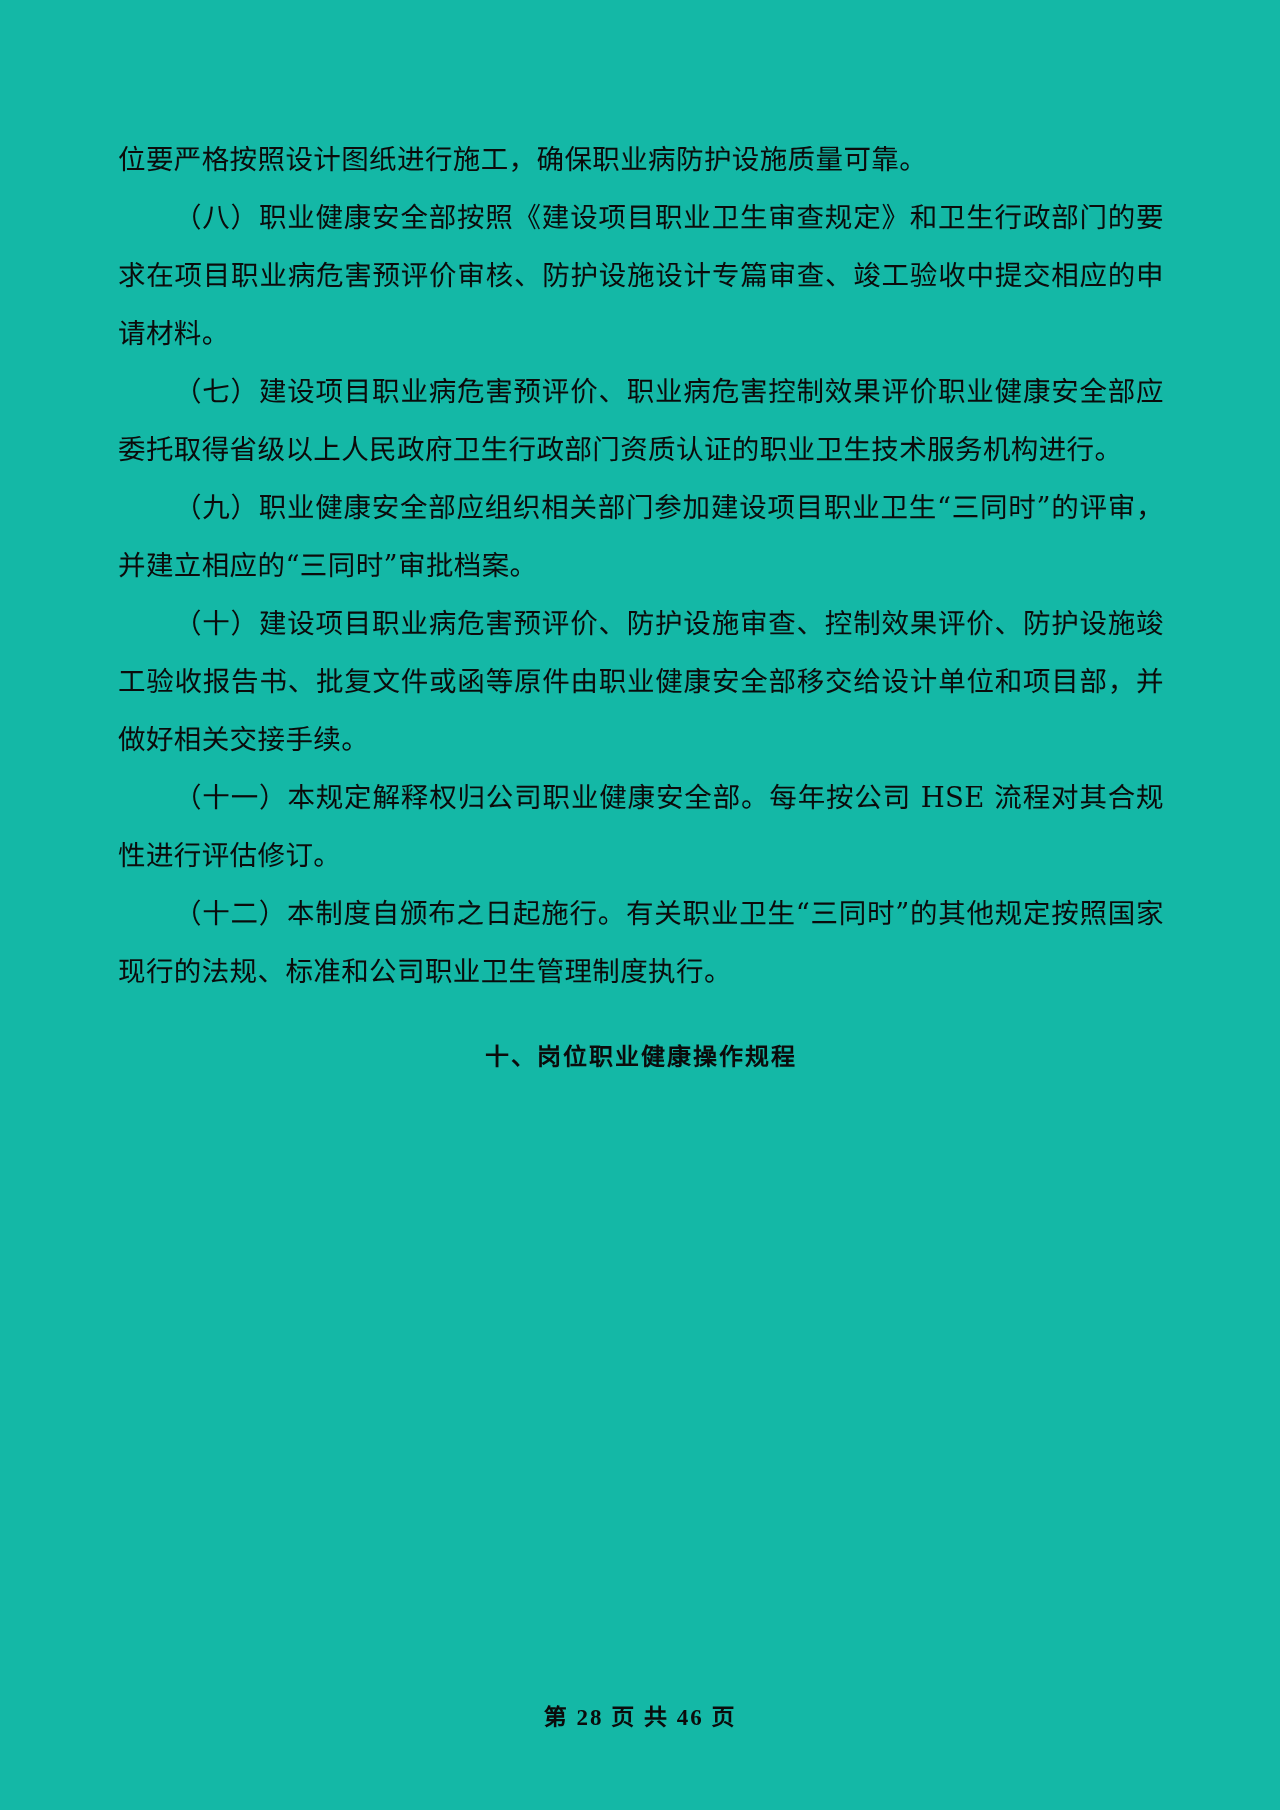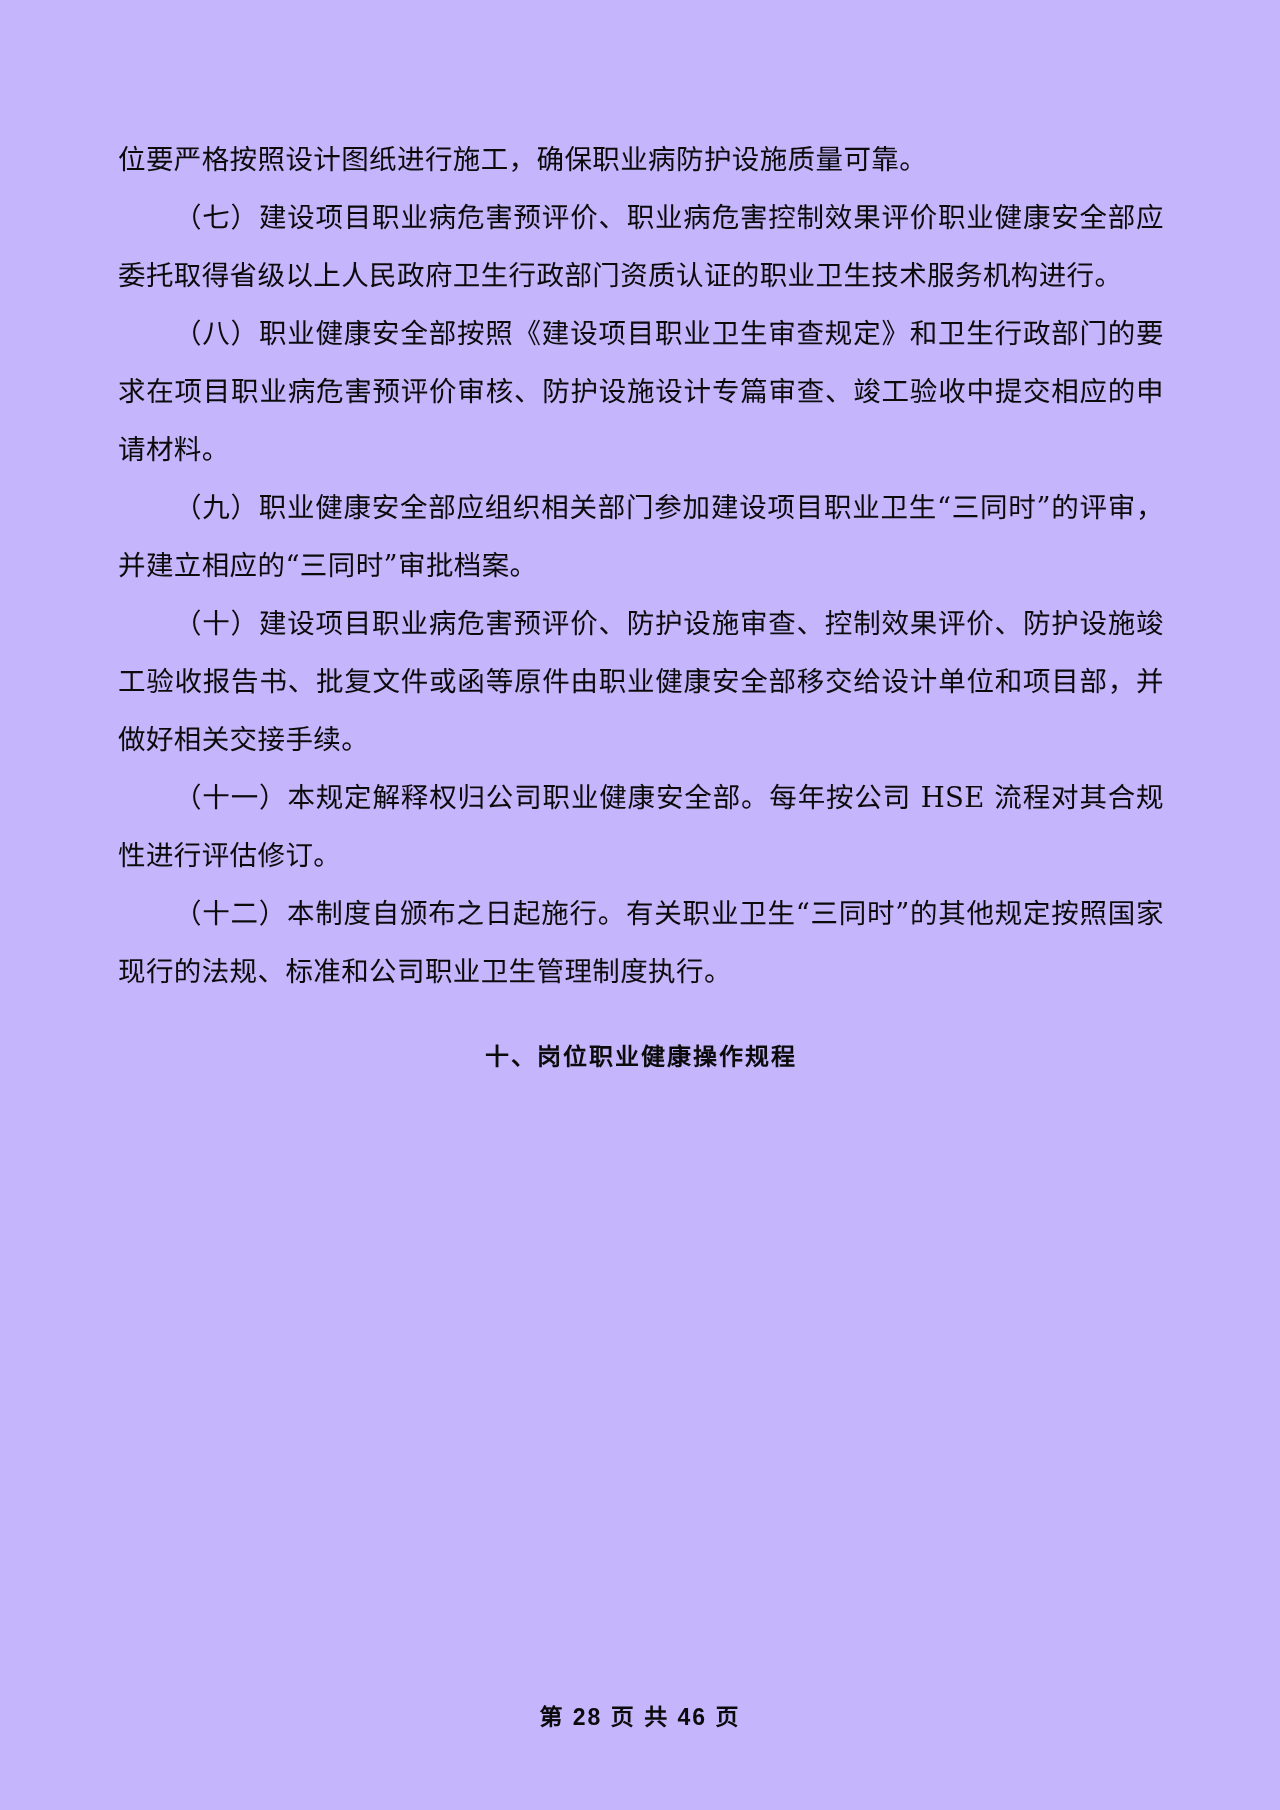--- a/index.html
+++ b/index.html
@@ -4,21 +4,21 @@
 <style>
   html, body {
     margin: 0;
     padding: 0;
     background: #ffffff;
   }
   .page {
     position: relative;
     width: 1280px;
     height: 1810px;
-    background: #c4b5fd;
+    background: #14b8a6;
     margin: 0 auto;
     overflow: hidden;
     font-family: "DejaVu Serif", "Liberation Serif", serif;
     color: #000000;
   }
   .content {
     position: absolute;
     left: 118px;
     top: 130px;
     width: 1046px;
@@ -48,36 +48,36 @@
   }
   .footer {
     position: absolute;
     left: 0;
     right: 0;
     bottom: 78px;
     text-align: center;
     font-size: 23px;
     font-weight: bold;
     letter-spacing: 2px;
-    font-family: Liberation Sans, sans-serif;
+    font-family: Liberation Serif, serif;
     color: #0b0b0b;
   }
 </style>
 </head>
 <body>
 
 <div class="page">
   <div class="content">
 
     <p class="para">位要严格按照设计图纸进行施工，确保职业病防护设施质量可靠。</p>
 
 
+    <p class="para indent">（八）职业健康安全部按照《建设项目职业卫生审查规定》和卫生行政部门的要求在项目职业病危害预评价审核、防护设施设计专篇审查、竣工验收中提交相应的申请材料。</p>
+
     <p class="para indent">（七）建设项目职业病危害预评价、职业病危害控制效果评价职业健康安全部应委托取得省级以上人民政府卫生行政部门资质认证的职业卫生技术服务机构进行。</p>
-
-    <p class="para indent">（八）职业健康安全部按照《建设项目职业卫生审查规定》和卫生行政部门的要求在项目职业病危害预评价审核、防护设施设计专篇审查、竣工验收中提交相应的申请材料。</p>
 
     <p class="para indent">（九）职业健康安全部应组织相关部门参加建设项目职业卫生“三同时”的评审，并建立相应的“三同时”审批档案。</p>
 
     <p class="para indent">（十）建设项目职业病危害预评价、防护设施审查、控制效果评价、防护设施竣工验收报告书、批复文件或函等原件由职业健康安全部移交给设计单位和项目部，并做好相关交接手续。</p>
 
     <p class="para indent">（十一）本规定解释权归公司职业健康安全部。每年按公司 HSE 流程对其合规性进行评估修订。</p>
 
     <p class="para indent">（十二）本制度自颁布之日起施行。有关职业卫生“三同时”的其他规定按照国家现行的法规、标准和公司职业卫生管理制度执行。</p>
 
     <h2 class="section-title">十、岗位职业健康操作规程</h2>

